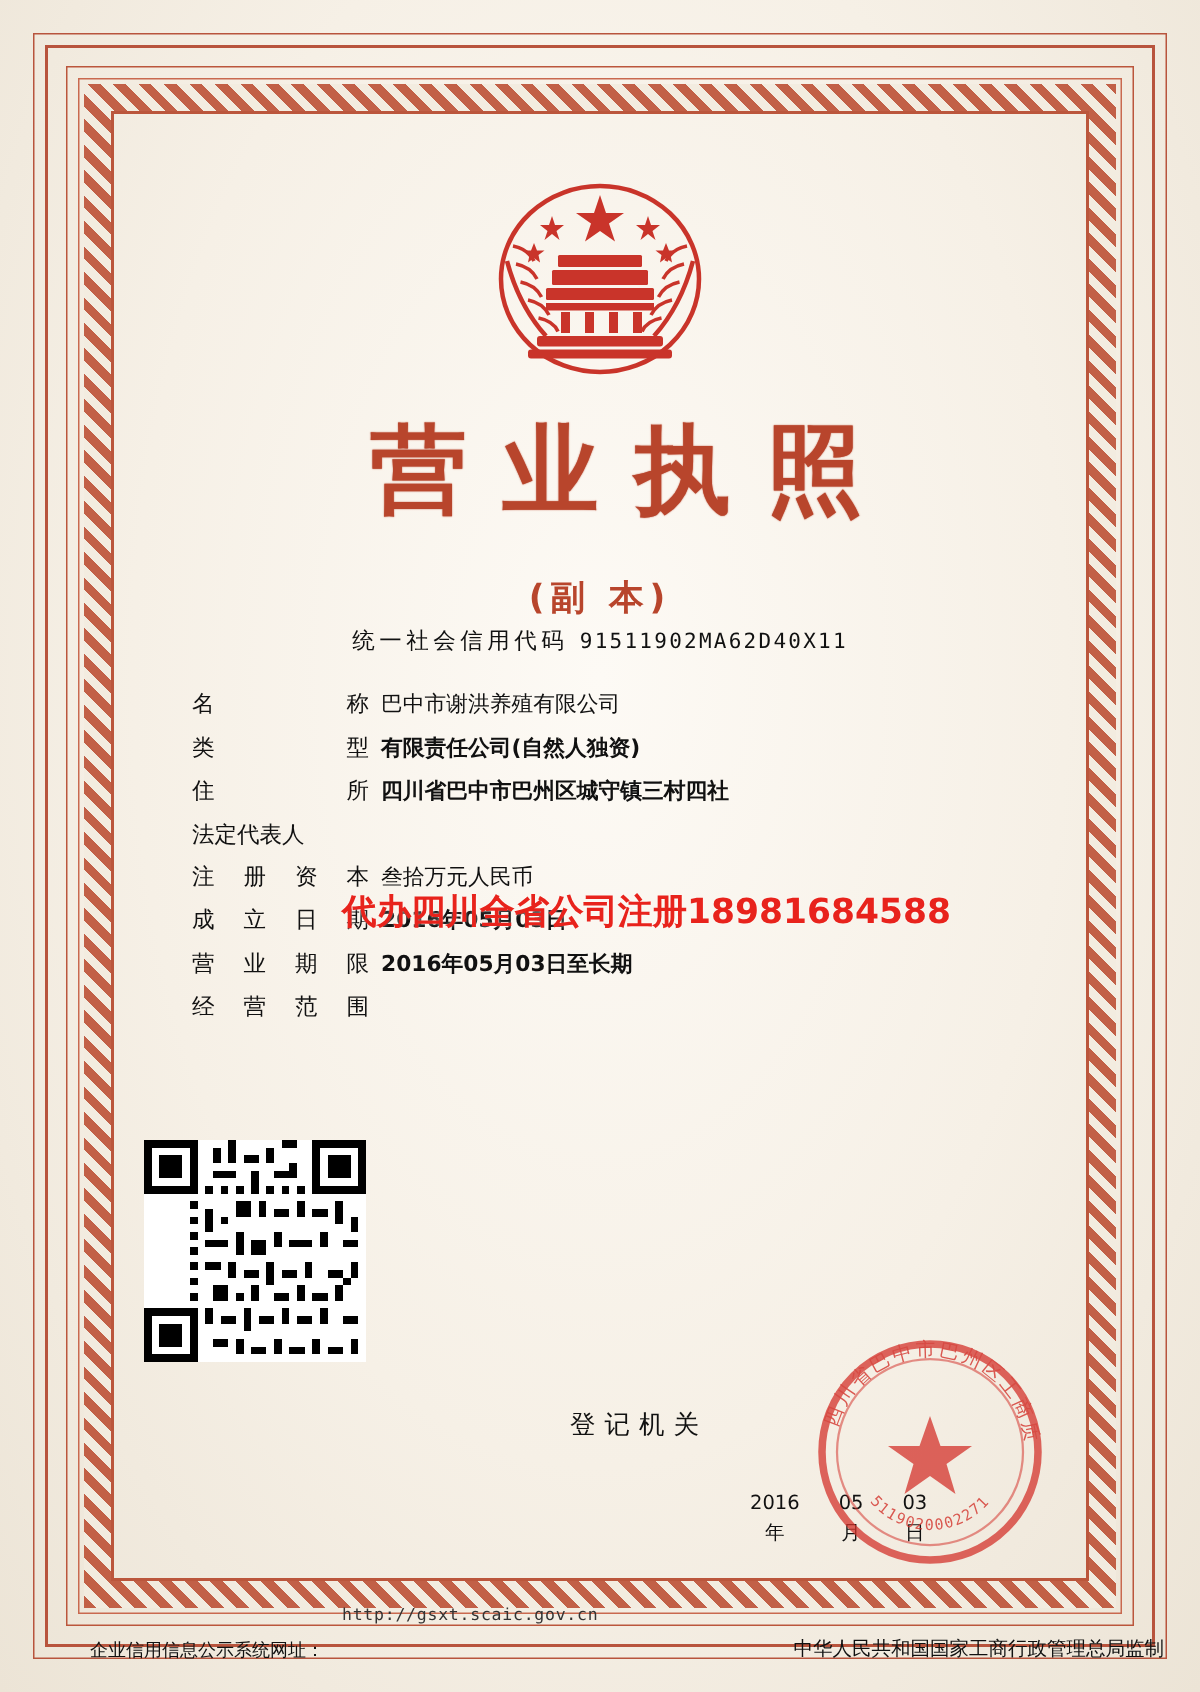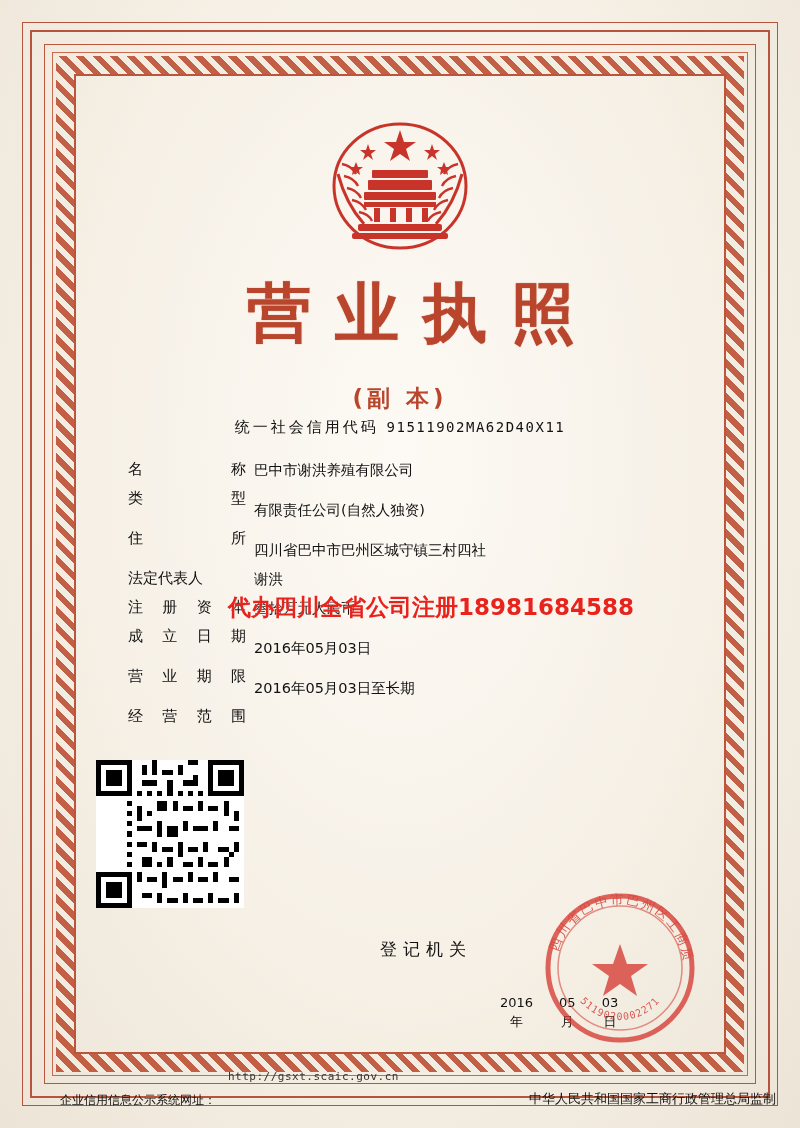--- a/index.html
+++ b/index.html
@@ -74,21 +74,21 @@
   .label{
     width:118px;flex:0 0 118px;
     font-size:15px;color:#111;letter-spacing:0px;
     display:flex;justify-content:space-between;
   }
   .label span{display:inline-block;}
   .value{
     flex:1;font-size:14.5px;color:#111;line-height:20px;
     padding-left:8px;
   }
-  .value.bold{font-weight:normal;margin-top:11px;}
+  .value.bold{font-weight:bold;}
   .value.multiline{line-height:21px;}
 
   
   .qr{
     position:absolute;left:96px;top:760px;width:148px;height:148px;
     background:#fff;
   }
 
   
   .seal{
@@ -211,21 +211,20 @@
         <span>住</span>
         <span>所</span>
       </div>
       <div class="value bold">四川省巴中市巴州区城守镇三村四社</div>
     </div>
 
     <div class="row">
       <div class="label">
         <span>法定代表人</span>
       </div>
-      <div class="value">谢洪</div>
     </div>
 
     <div class="row">
       <div class="label">
         <span>注</span>
         <span>册</span>
         <span>资</span>
         <span>本</span>
       </div>
       <div class="value">叁拾万元人民币</div>

